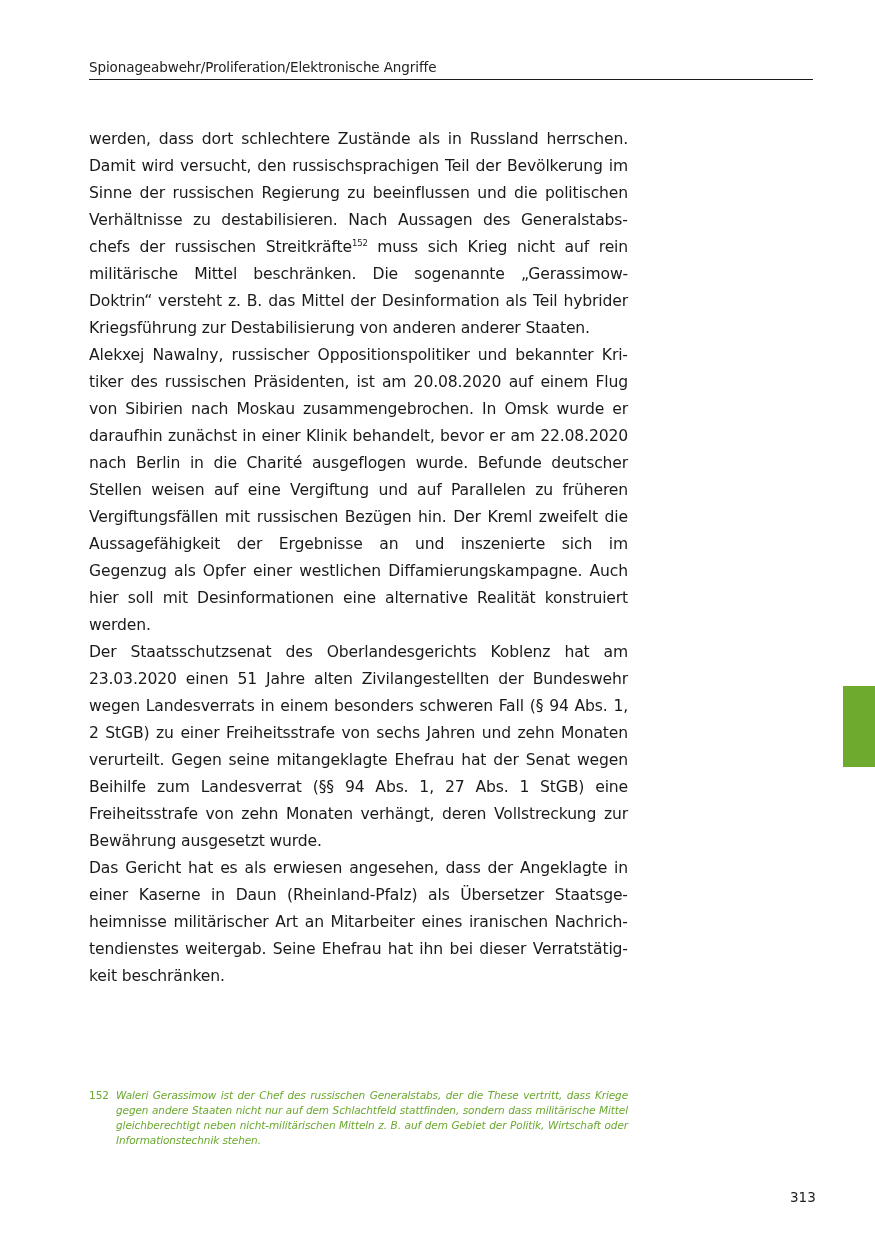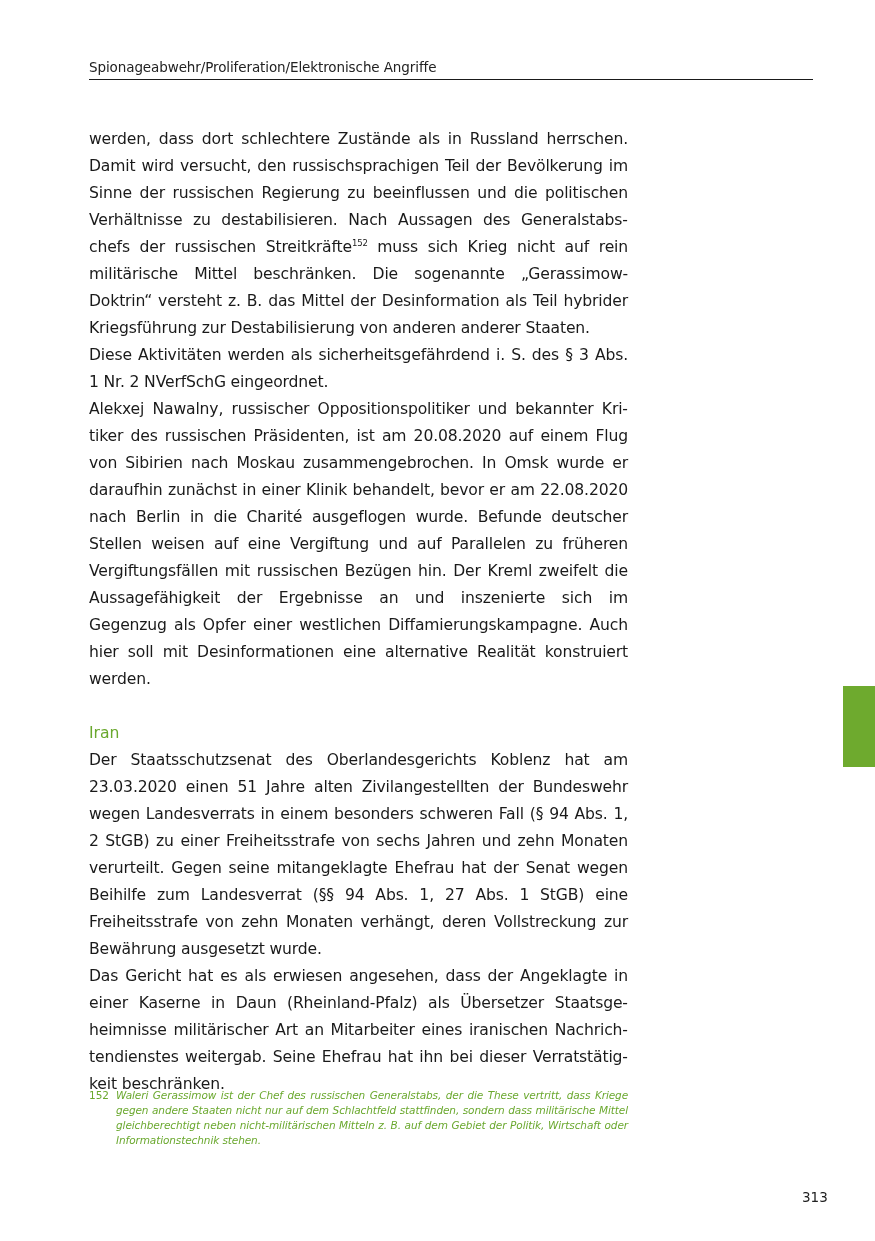--- a/index.html
+++ b/index.html
@@ -88,37 +88,34 @@
       width: 32px;
       height: 81px;
       background: #6eaa2e;
     }
     .page-number {
       position: absolute;
       left: 790px;
       top: 1189px;
       font-size: 13.5px;
       color: #222;
-      margin-left: 12px;
     }
   </style>
 </head>
 <body>
 
 <div class="running-header">Spionageabwehr/Proliferation/Elektronische Angriffe</div>
 <div class="header-rule"></div>
 
 <div class="main-column">
   <p class="para"><span>werden, dass dort schlechtere Zustände als in Russland herrschen. Damit wird versucht, den russischsprachigen Teil der Bevölkerung im Sinne der russischen Regierung zu beeinflussen und die politischen Verhältnisse zu destabilisieren. Nach Aussagen des Generalstabs­chefs der russischen Streitkräfte</span><sup class="fn-ref">152</sup><span> muss sich Krieg nicht auf rein militärische Mittel beschränken. Die sogenannte „Gerassimow-Doktrin“ versteht z. B. das Mittel der Desinformation als Teil hybrider Kriegsführung zur Destabilisierung von anderen anderer Staaten.</span></p>
 
-  <p class="para">Diese Aktivitäten werden als sicherheitsgefährdend i. S. des § 3 Abs. 1 Nr. 2 NVerfSchG eingeordnet.</p>
 
   <p class="para">Alekxej Nawalny, russischer Oppositionspolitiker und bekannter Kri­tiker des russischen Präsidenten, ist am 20.08.2020 auf einem Flug von Sibirien nach Moskau zusammengebrochen. In Omsk wurde er daraufhin zunächst in einer Klinik behandelt, bevor er am 22.08.2020 nach Berlin in die Charité ausgeflogen wurde. Befunde deutscher Stellen weisen auf eine Vergiftung und auf Parallelen zu früheren Vergiftungsfällen mit russischen Bezügen hin. Der Kreml zweifelt die Aussagefähigkeit der Ergebnisse an und inszenierte sich im Gegenzug als Opfer einer westlichen Diffamierungskampagne. Auch hier soll mit Desinformationen eine alternative Realität konstruiert werden.</p>
 
-  <h3 class="section-heading">Iran</h3>
 
   <p class="para">Der Staatsschutzsenat des Oberlandesgerichts Koblenz hat am 23.03.2020 einen 51 Jahre alten Zivilangestellten der Bundes­wehr wegen Landesverrats in einem besonders schweren Fall (§ 94 Abs. 1, 2 StGB) zu einer Freiheitsstrafe von sechs Jahren und zehn Monaten verurteilt. Gegen seine mitangeklagte Ehefrau hat der Senat wegen Beihilfe zum Landesverrat (§§ 94 Abs. 1, 27 Abs. 1 StGB) eine Freiheitsstrafe von zehn Monaten verhängt, deren Vollstreckung zur Bewährung ausgesetzt wurde.</p>
 
   <p class="para">Das Gericht hat es als erwiesen angesehen, dass der Angeklagte in einer Kaserne in Daun (Rheinland-Pfalz) als Übersetzer Staatsge­heimnisse militärischer Art an Mitarbeiter eines iranischen Nachrich­tendienstes weitergab. Seine Ehefrau hat ihn bei dieser Verratstätig­keit beschränken.</p>
 </div>
 
 <div class="footnotes">
   <div class="footnote">
     <span class="footnote-num">152</span>
     <span class="footnote-text">Waleri Gerassimow ist der Chef des russischen Generalstabs, der die These vertritt, dass Kriege gegen andere Staaten nicht nur auf dem Schlachtfeld stattfinden, sondern dass militärische Mittel gleichberechtigt neben nicht-militärischen Mitteln z. B. auf dem Gebiet der Politik, Wirtschaft oder Informationstechnik stehen.</span>

